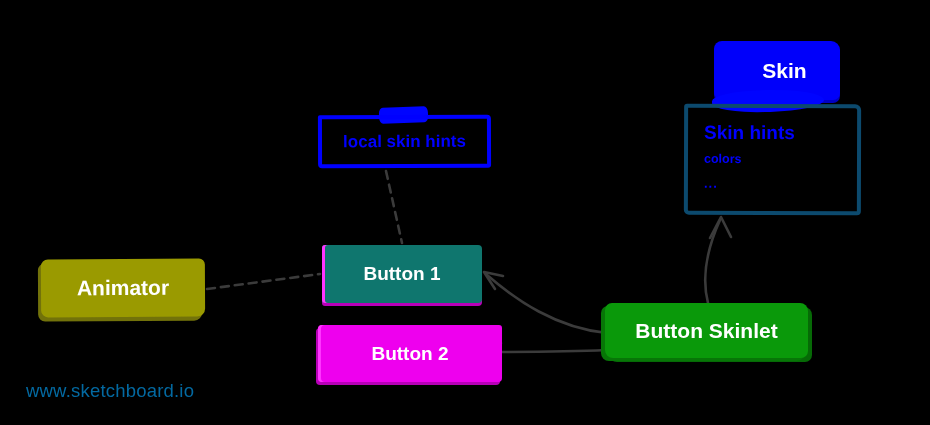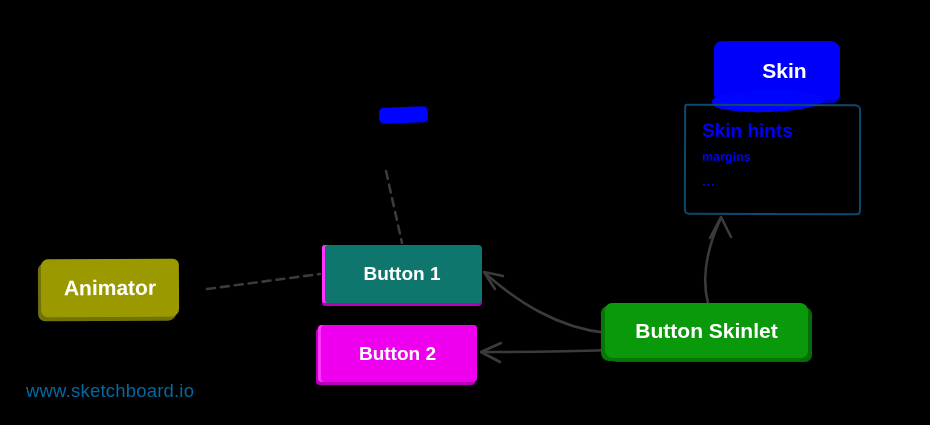--- a/index.html
+++ b/index.html
@@ -14,39 +14,39 @@
         font-weight:bold;color:#fff;box-sizing:border-box;cursor:pointer;}
   .node .lbl{white-space:nowrap;}
   
   .skin{left:714px;top:41px;width:126px;height:59px;background:#0000fa;
         border-radius:8px 9px 7px 8px;font-size:21px;box-shadow:0 3px 0 #0000c4;padding-left:15px;}
   
   .scribble{position:absolute;left:712px;top:90px;width:112px;height:22px;background:#0004ff;
         border-radius:46% 54% 50% 48%;transform:rotate(-1.5deg);}
   
   .skin-hints{left:684px;top:104px;width:177px;height:111px;background:transparent;
-        border:2px solid #0c4a6e;border-radius:3px 6px 4px 5px;transform:rotate(0.15deg);
+        border:4px solid #0c4a6e;border-radius:3px 6px 4px 5px;transform:rotate(0.15deg);
         display:block;color:#0000ff;padding:10px 0 0 16px;}
   .skin-hints .title{font-size:19px;font-weight:bold;margin:4px 0 8px 0;}
   .skin-hints .item{font-size:12.5px;font-weight:bold;margin:0 0 7px 0;}
   .skin-hints .dots{font-size:13px;font-weight:bold;margin-top:10px;letter-spacing:1px;}
   
   .local-tab{position:absolute;left:379px;top:107px;width:49px;height:16px;background:#0004ff;
         border-radius:4px/6px;transform:rotate(-2deg);}
   .local-skin-hints{left:318px;top:115px;width:173px;height:53px;background:transparent;
         border:4px solid #0000ff;border-radius:2px 4px 3px 4px;transform:rotate(-0.2deg);
         color:#0000ff;font-size:17px;}
   
-  .animator{left:41px;top:259px;width:138px;height:58px;background:#9a9a00;
+  .animator{left:41px;top:259px;width:164px;height:58px;background:#9a9a00;
         border-radius:7px 6px 8px 7px;font-size:21px;box-shadow:-3px 4px 0 #72720a;
         transform:rotate(-0.3deg);}
   
   .button1{left:322px;top:245px;width:160px;height:58px;background:#0f766e;
         border-radius:3px 4px 4px 3px;font-size:19px;box-shadow:inset 3px 0 0 #ff35ff, 0 3px 0 #b800b8;}
-  .button2{left:318px;top:325px;width:159px;height:57px;background:#ee00ee;
+  .button2{left:318px;top:325px;width:184px;height:57px;background:#ee00ee;
         border-radius:4px 3px 4px 4px;font-size:19px;box-shadow:inset 3px 0 0 #ff35ff, -2px 3px 0 #b800b8;}
   
   .skinlet{left:605px;top:303px;width:203px;height:55px;background:#0a990a;
         border-radius:7px 8px 7px 8px;font-size:21px;box-shadow:-4px 3px 0 #077607, 4px 4px 0 #066a06;}
   .watermark{position:absolute;left:26px;top:380px;color:#0369a1;font-size:18.5px;
         letter-spacing:0.2px;}
 </style>
 </head>
 <body>
 
@@ -74,25 +74,28 @@
   </svg>
 
   <div class="node skin">
     <span class="lbl">Skin</span>
   </div>
 
   <div class="scribble"></div>
 
   <div class="node skin-hints">
     <div class="title">Skin hints</div>
-    <div class="item">margins</div>
+    <div class="item">colors</div>
     <div class="dots">...</div>
   </div>
 
   <div class="local-tab"></div>
+  <div class="node local-skin-hints">
+    <span class="lbl">local skin hints</span>
+  </div>
 
   <div class="node animator">
     <span class="lbl">Animator</span>
   </div>
 
   <div class="node button1">
     <span class="lbl">Button 1</span>
   </div>
 
   <div class="node button2">

